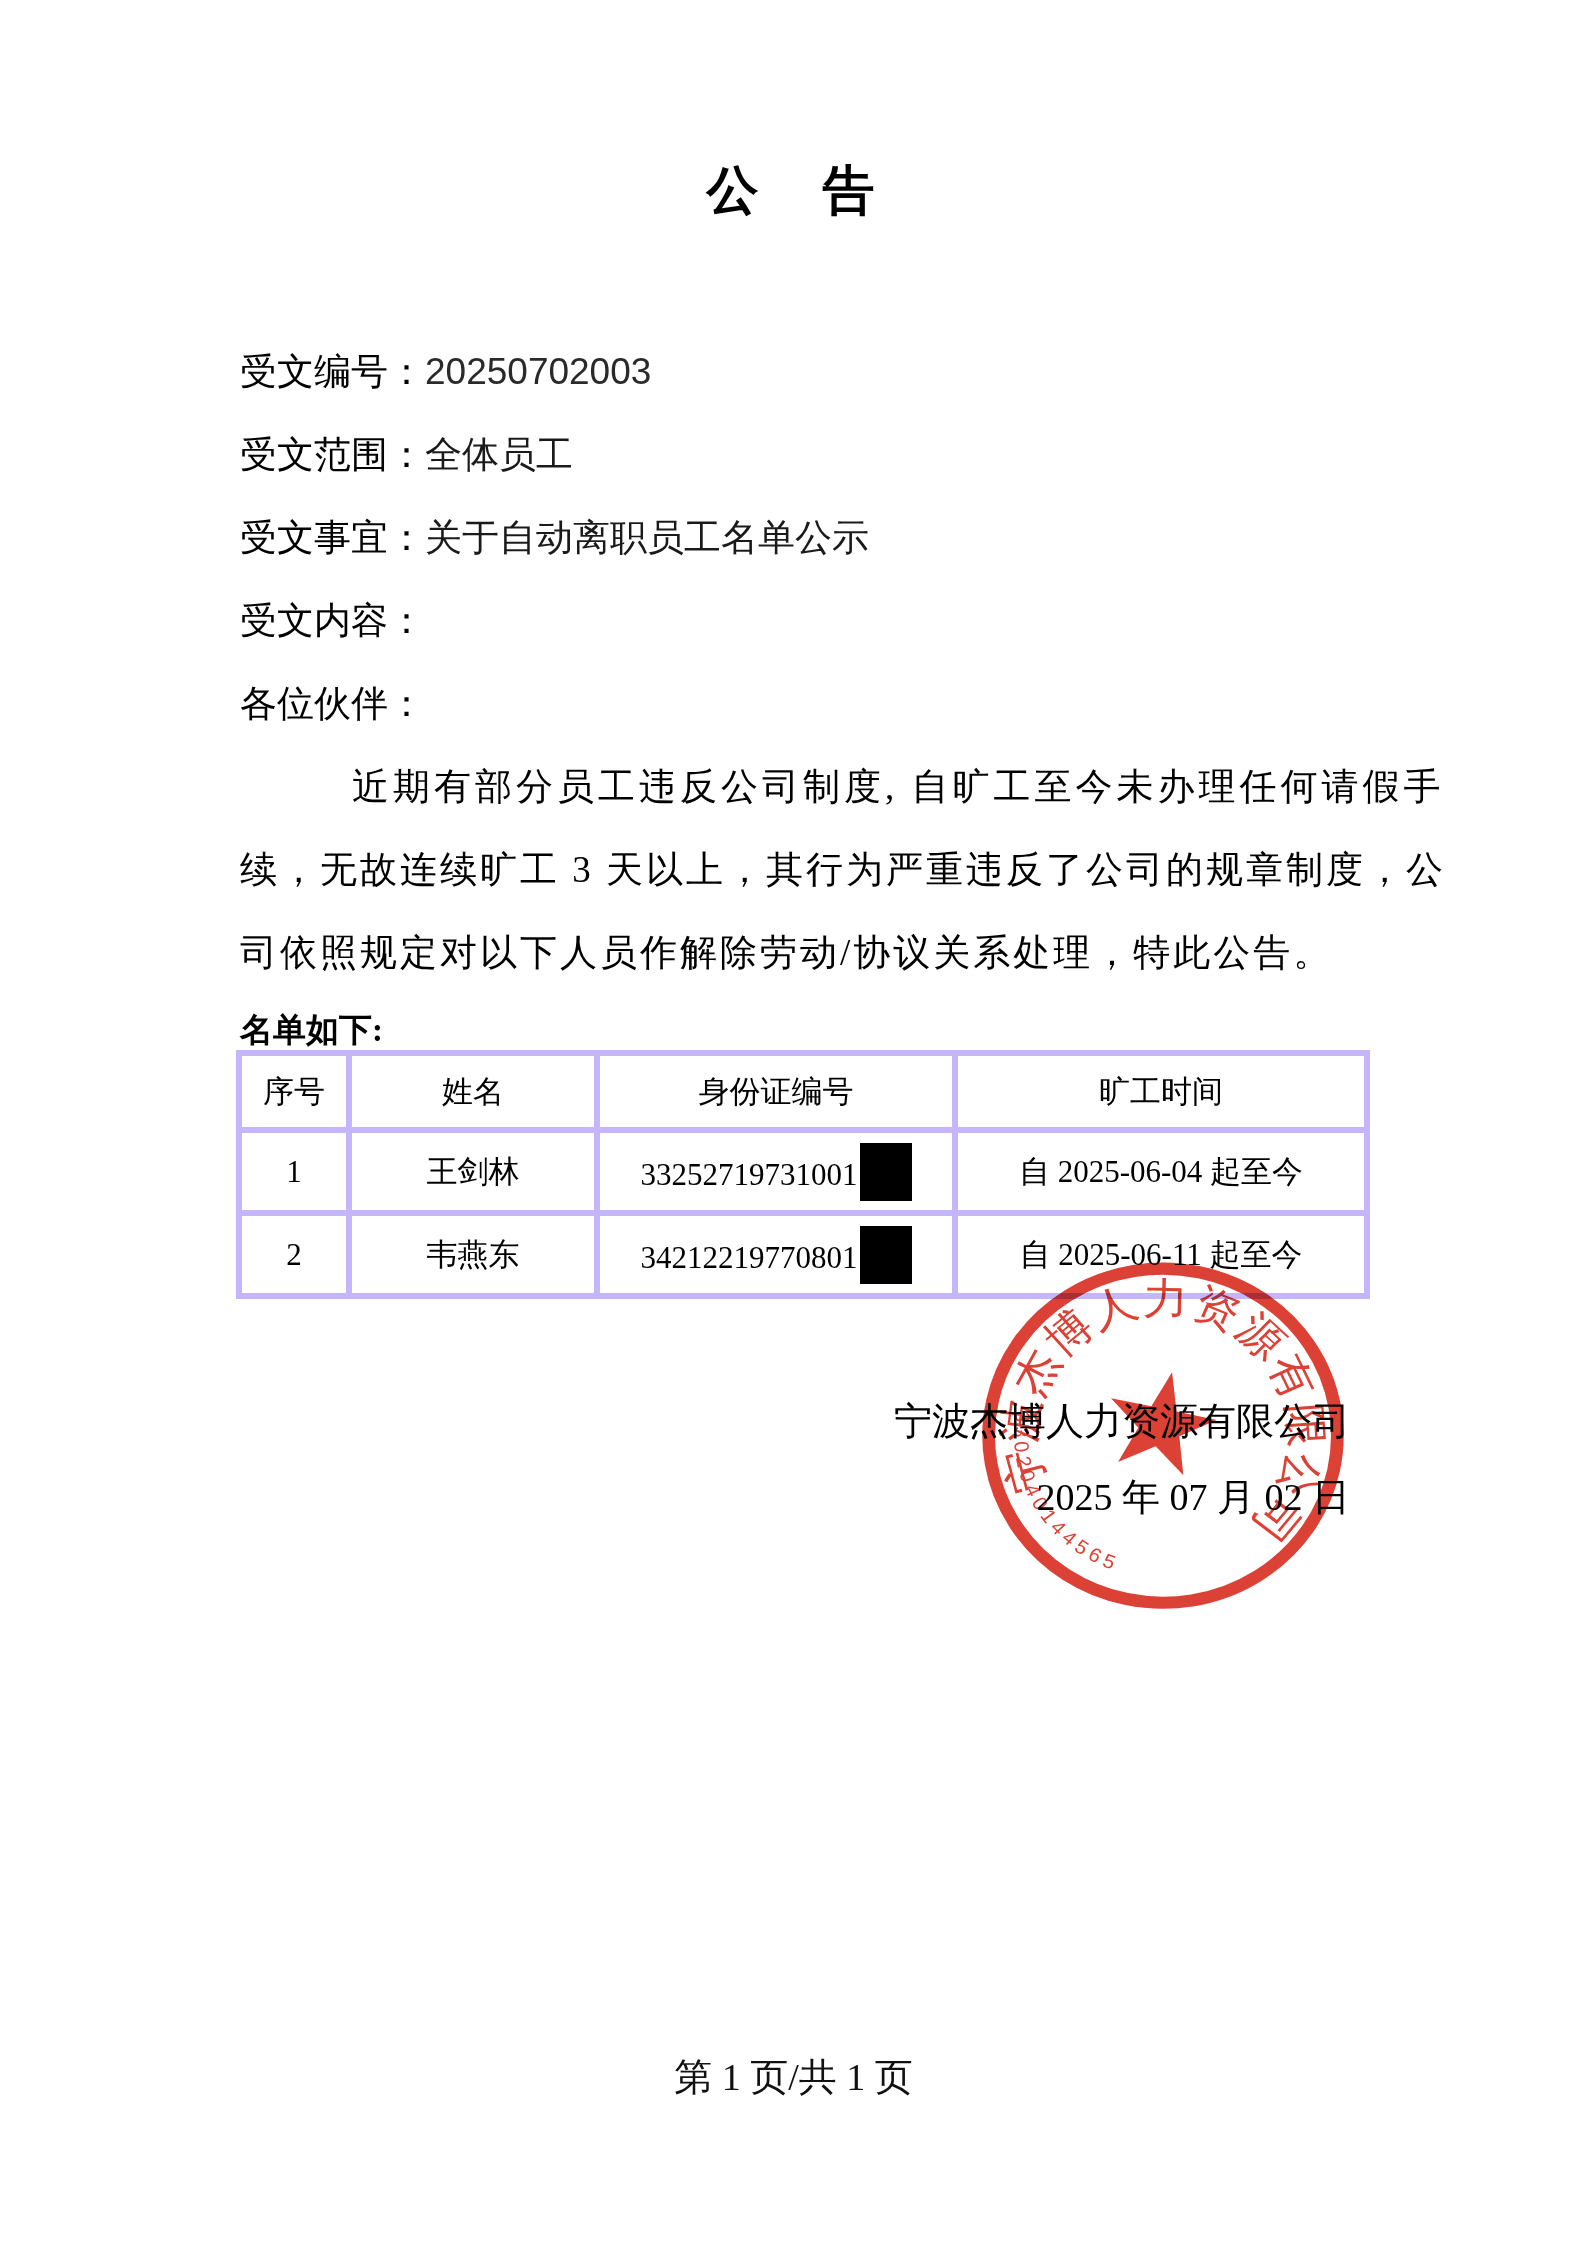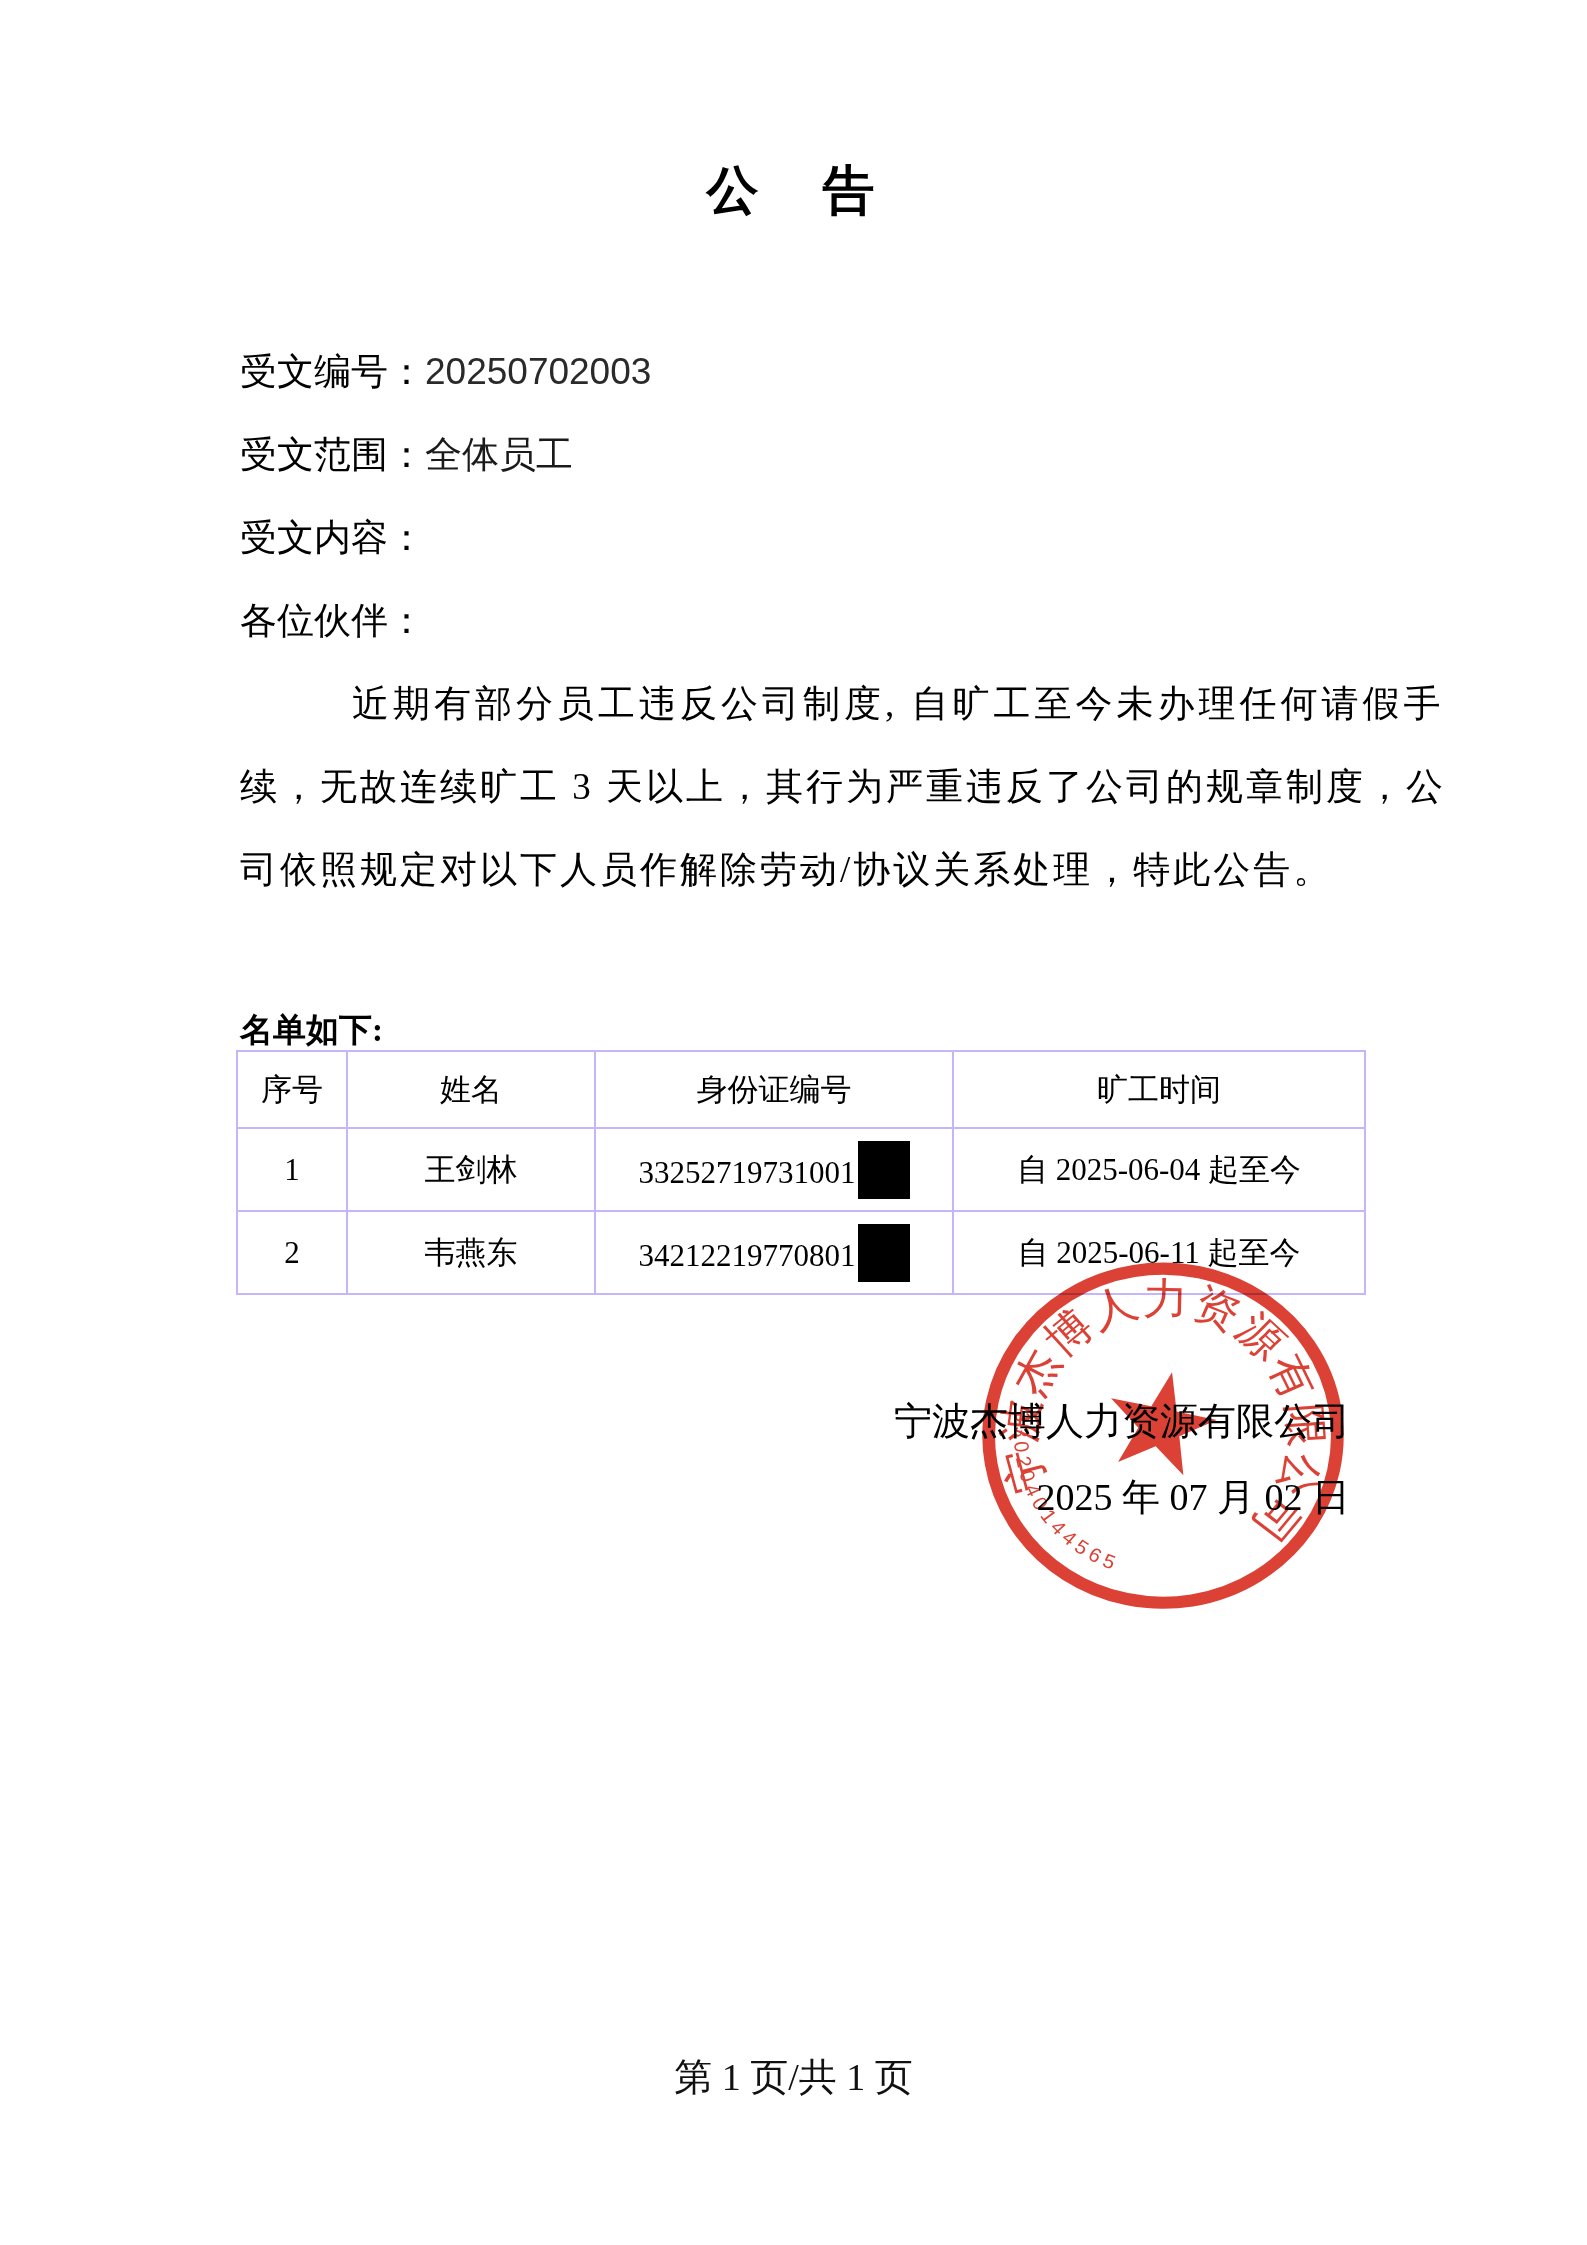--- a/index.html
+++ b/index.html
@@ -19,21 +19,21 @@
   .val-sans { font-family:"Liberation Sans","DejaVu Sans",sans-serif; color:#2a2a2a; }
   .para1 { text-indent:112px; letter-spacing:4px; }
   .para2 { letter-spacing:3px; }
   .para3 { letter-spacing:3px; }
   .list-heading { position:absolute; left:240px; top:1002px; font-size:33px; font-weight:700;text-align:center; }
   table.roster {
     position:absolute; left:236px; top:1044px; width:1128px;
     border-collapse:collapse; table-layout:fixed; font-size:31px;
   }
   table.roster th, table.roster td {
-    border:2px solid #c4b5fd; text-align:center; vertical-align:middle;
+    border:6px solid #c4b5fd; text-align:center; vertical-align:middle;
     font-weight:400; padding:6px; overflow:hidden;
   }
   table.roster thead tr { height:77px; }
   table.roster tbody tr { height:83px; }
   .redact {
     display:inline-block; width:52px; height:58px; background:#000;
     vertical-align:-16px; margin-left:2px;
   }
   .seal {
     position:absolute; left:972px; top:1242px; width:382px; height:366px;
@@ -58,20 +58,23 @@
 <div class="page">
 
   <div class="title">公　告</div>
 
   <div class="content">
     <div class="line">
       <span class="lbl">受文编号：</span><span class="val val-sans">20250702003</span>
     </div>
     <div class="line">
       <span class="lbl">受文范围：</span><span class="val">全体员工</span>
+    </div>
+    <div class="line">
+      <span class="lbl">受文事宜：</span><span class="val">关于自动离职员工名单公示</span>
     </div>
     <div class="line">
       <span class="lbl">受文内容：</span><span class="val"></span>
     </div>
     <div class="line">各位伙伴：</div>
     <div class="line para1">近期有部分员工违反公司制度, 自旷工至今未办理任何请假手</div>
     <div class="line para2">续，无故连续旷工 3 天以上，其行为严重违反了公司的规章制度，公</div>
     <div class="line para3">司依照规定对以下人员作解除劳动/协议关系处理，特此公告。</div>
   </div>
 

